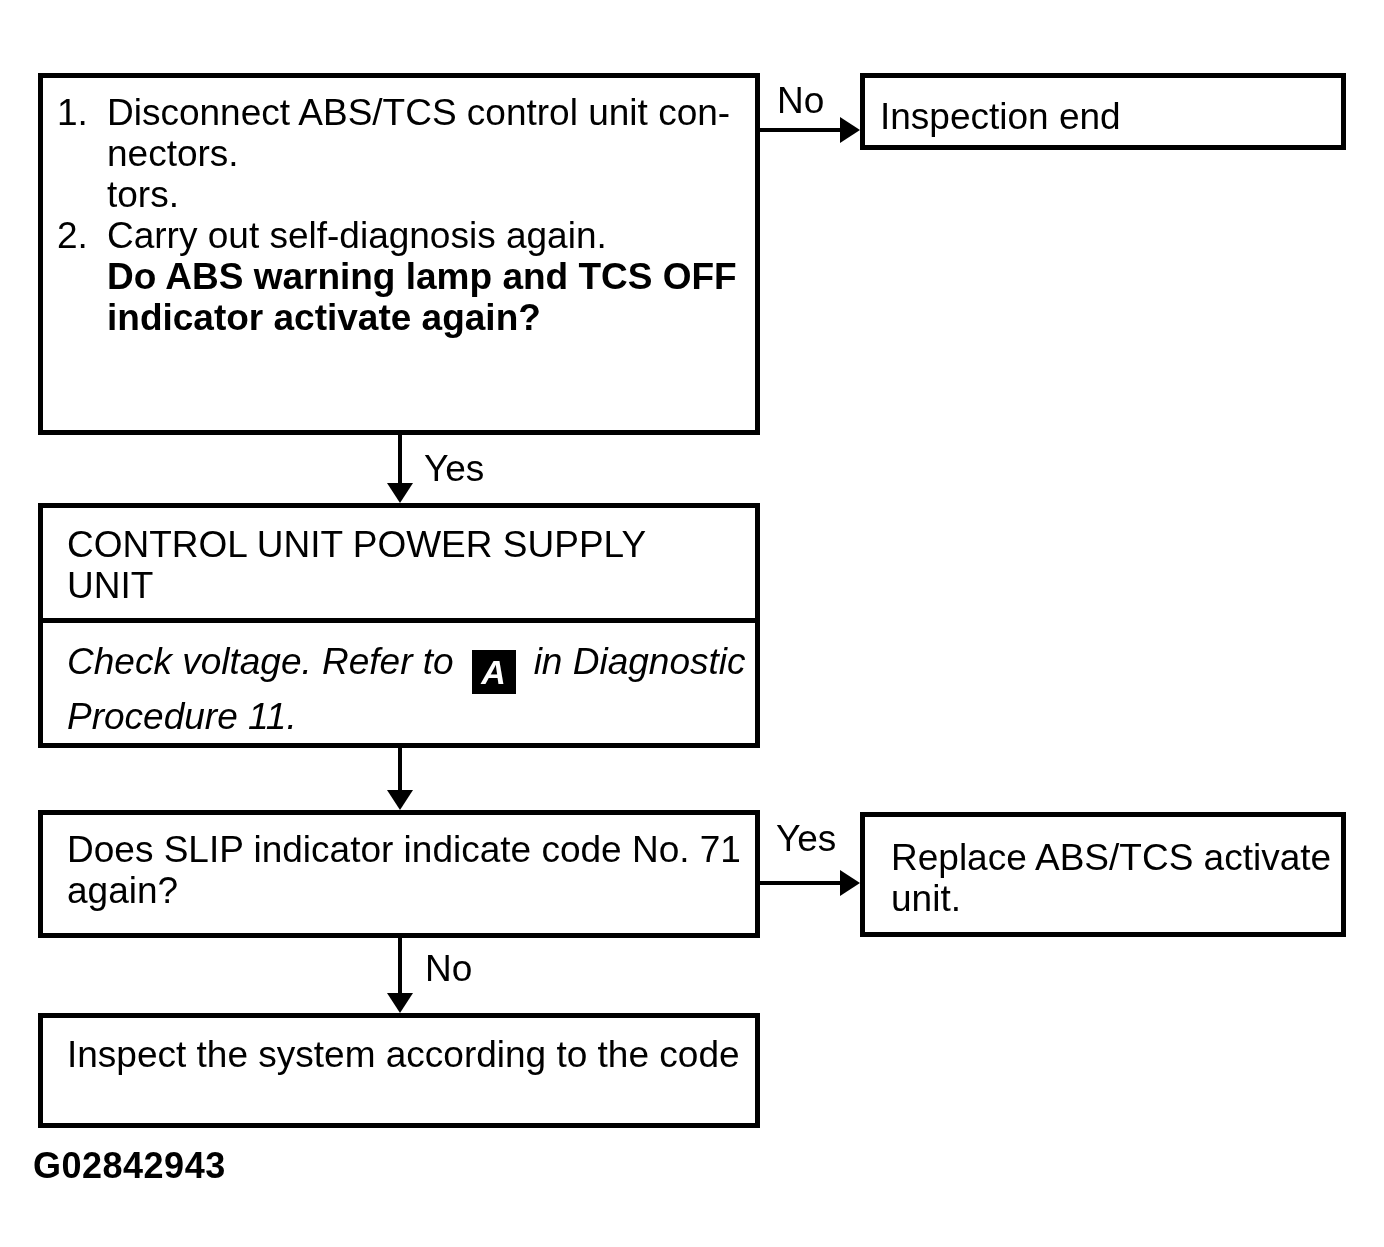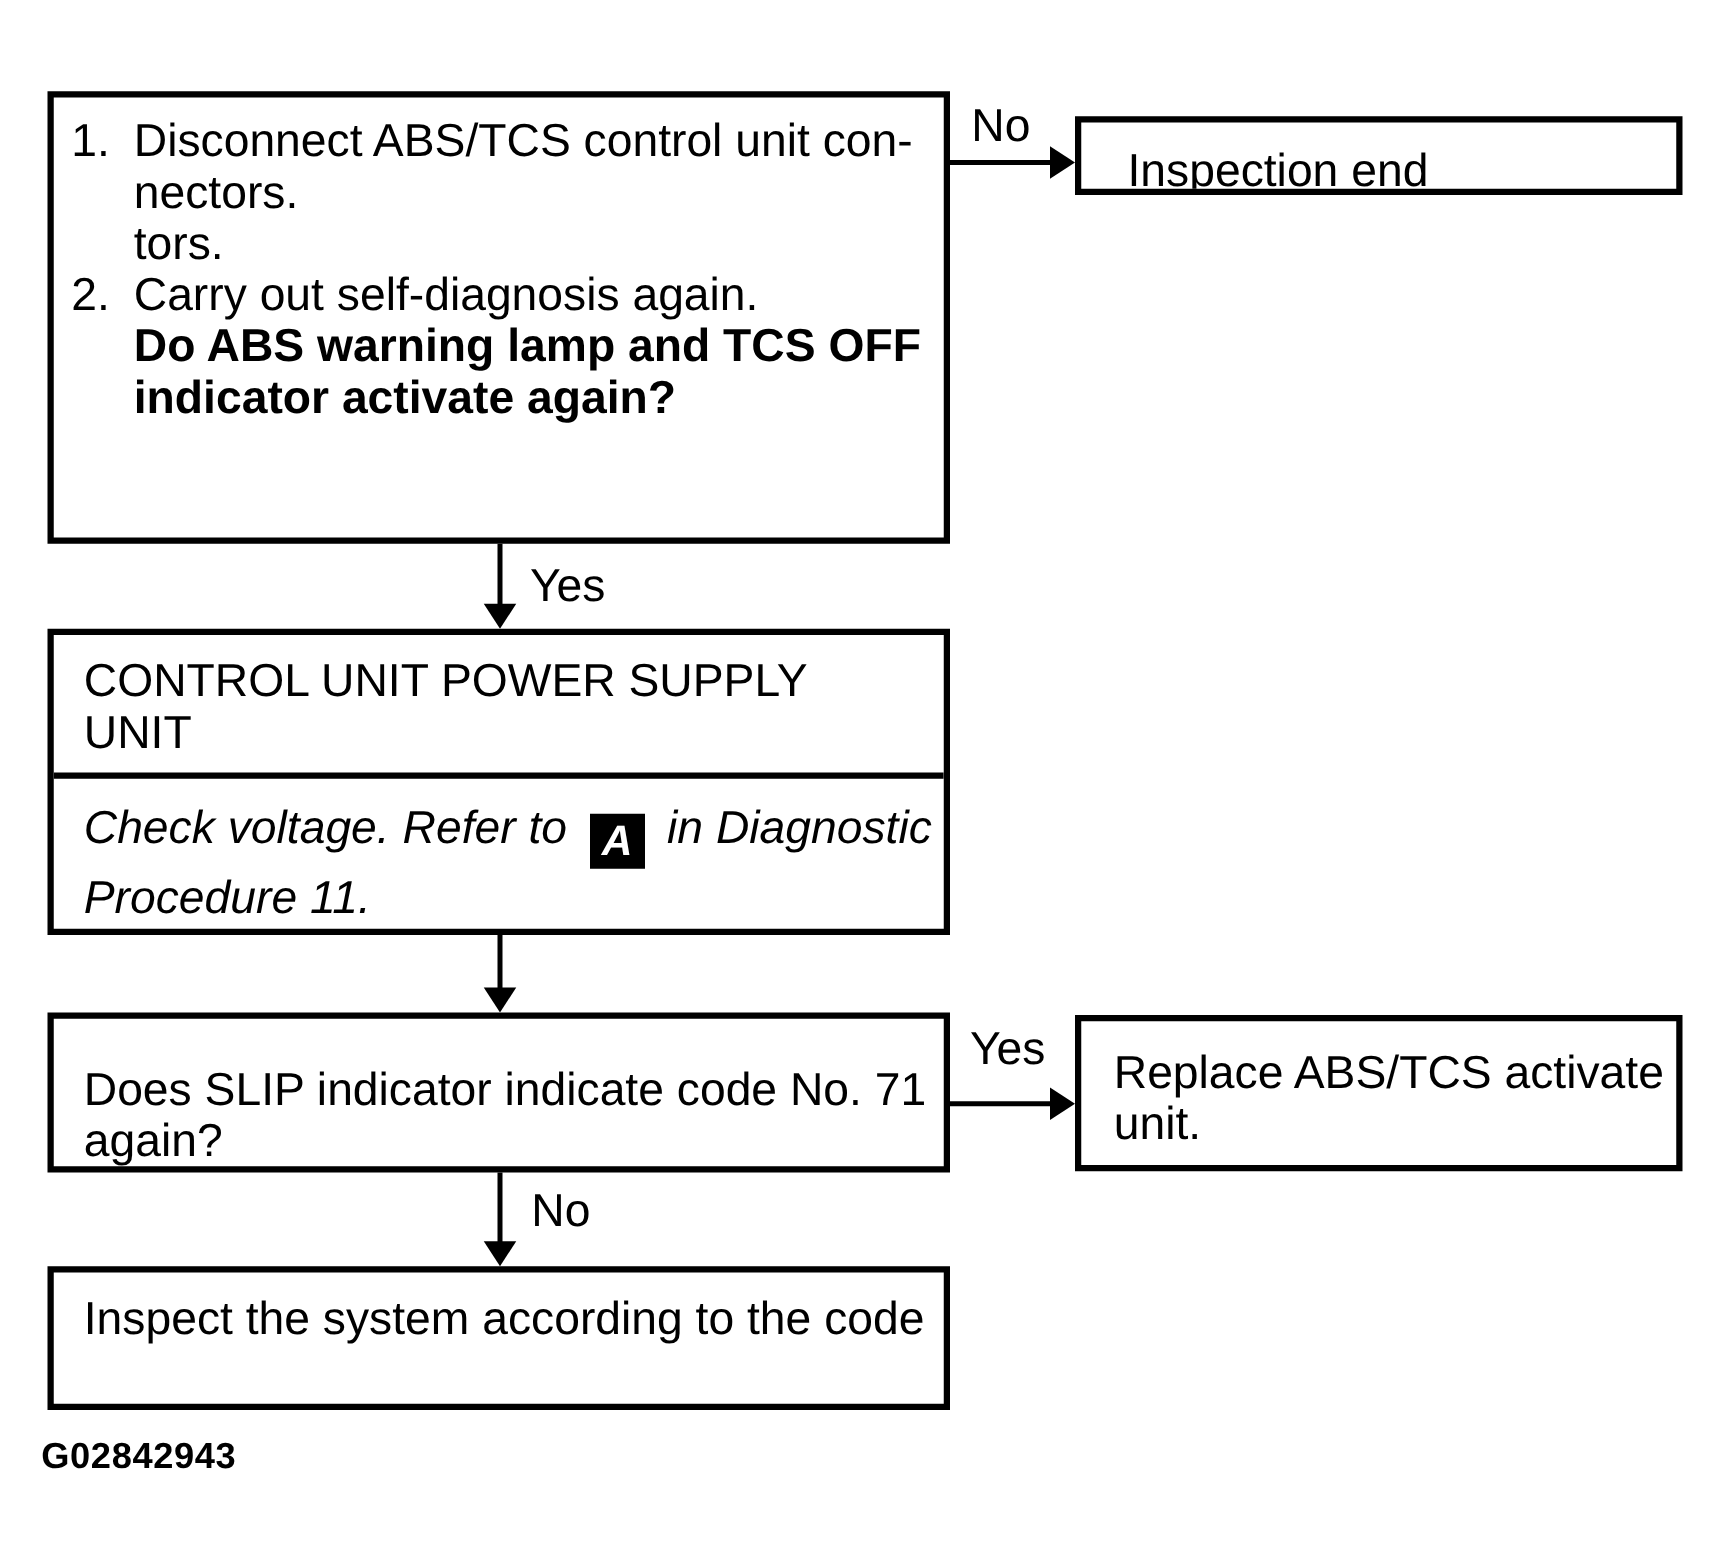--- a/index.html
+++ b/index.html
@@ -61,21 +61,21 @@
     position: absolute; width: 0; height: 0;
     border-left: 13px solid transparent;
     border-right: 13px solid transparent;
     border-top: 20px solid #000000;
   }
   .edge-label { position: absolute; white-space: nowrap; }
   .figure-id {
     position: absolute;
     left: 33px;
     top: 1145px;
-    font-size: 29px;
+    font-size: 36px;
     font-weight: bold;
     letter-spacing: 0.5px;
     white-space: nowrap;
   }
 </style>
 </head>
 <body>
 
 <div class="canvas">
 
@@ -91,21 +91,21 @@
       <div class="t">Carry out self-diagnosis again.</div>
       <div class="t b">Do ABS warning lamp and TCS OFF</div>
       <div class="t b">indicator activate again?</div>
     </div>
   </div>
 
   <div class="edge-label" style="left:777px; top:80px;">No</div>
   <div class="hline" style="left:760px; top:128px; width:82px;"></div>
   <div class="head-right" style="left:840px; top:117px;"></div>
 
-  <div class="node" style="left:860px; top:73px; width:486px; height:63px; padding:18px 0 0 37px;margin-top:20px;">
+  <div class="node" style="left:860px; top:73px; width:486px; height:77px; padding:18px 0 0 15px;">
     <div class="t">Inspection end</div>
   </div>
 
   <div class="vline" style="left:398px; top:435px; height:50px;"></div>
   <div class="head-down" style="left:387px; top:483px;"></div>
   <div class="edge-label" style="left:424px; top:448px;">Yes</div>
 
   <div class="node" style="left:38px; top:503px; width:722px; height:245px;">
     <div class="cell-top">
       <div class="t">CONTROL UNIT POWER SUPPLY</div>
@@ -115,21 +115,21 @@
       <div class="t">
         <span>Check voltage. Refer to</span><span class="badge"><span>A</span></span><span>in Diagnostic</span>
       </div>
       <div class="t">Procedure 11.</div>
     </div>
   </div>
 
   <div class="vline" style="left:398px; top:748px; height:44px;"></div>
   <div class="head-down" style="left:387px; top:790px;"></div>
 
-  <div class="node" style="left:38px; top:810px; width:722px; height:128px; padding:36px 0 0 24px;">
+  <div class="node" style="left:38px; top:810px; width:722px; height:128px; padding:14px 0 0 24px;">
     <div class="t">Does SLIP indicator indicate code No. 71</div>
     <div class="t">again?</div>
   </div>
 
   <div class="edge-label" style="left:776px; top:818px;">Yes</div>
   <div class="hline" style="left:760px; top:881px; width:82px;"></div>
   <div class="head-right" style="left:840px; top:870px;"></div>
 
   <div class="node" style="left:860px; top:812px; width:486px; height:125px; padding:20px 0 0 26px;">
     <div class="t">Replace ABS/TCS activate</div>

